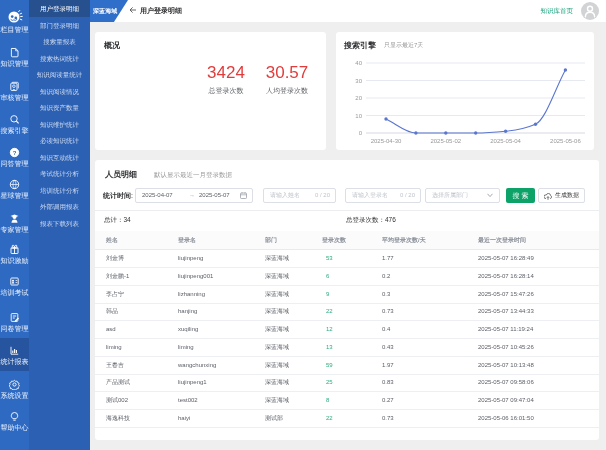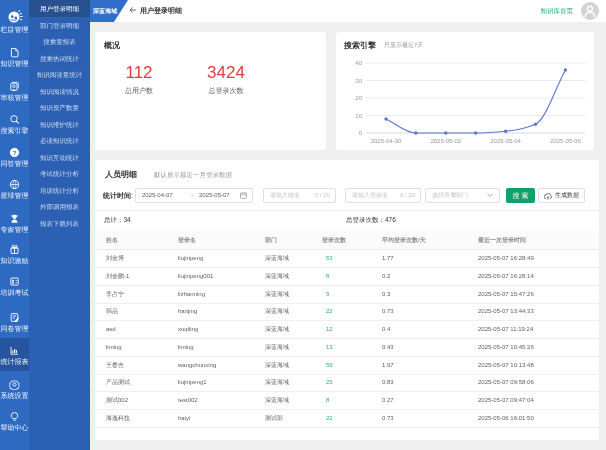--- a/index.html
+++ b/index.html
@@ -210,27 +210,27 @@
 <div class="abs" id="homelink">知识库首页</div>
 <div class="abs" id="avatar">
 <svg width="18" height="18" viewBox="0 0 18 18">
       <circle cx="9" cy="6.8" r="2.5" fill="none" stroke="#fff" stroke-width="1.4"></circle>
       <path d="M4.4 14.8 c0-2.9 2-4.6 4.6-4.6 s4.6 1.7 4.6 4.6" fill="none" stroke="#fff" stroke-width="1.4" stroke-linecap="round"></path>
     </svg>
 </div>
 
 <div class="abs card" id="ov">
   <div class="ctitle" style="position:absolute;left:9px;top:8px;font-family:Liberation Mono, monospace;">概况</div>
-  <div class="stat" style="left:7px;">
-      <div class="num">112</div>
-      <div class="sl">总用户数</div>
-    </div>
   <div class="stat" style="left:94px;">
       <div class="num">3424</div>
       <div class="sl">总登录次数</div>
+    </div>
+  <div class="stat" style="left:155px;">
+      <div class="num">30.57</div>
+      <div class="sl">人均登录次数</div>
     </div>
 </div>
 
 <div class="abs card" id="tr">
   <div class="ctitle" style="position:absolute;left:8px;top:8px;">搜索引擎</div>
   <div class="sub">只显示最近7天</div>
   <svg class="abs" style="left:0;top:19px;" width="258" height="100" viewBox="0 0 258 100">
     <g stroke="#e6e9f0" stroke-width="1">
       <line x1="30" y1="12" x2="249" y2="12"></line>
       <line x1="30" y1="29.5" x2="249" y2="29.5"></line>

